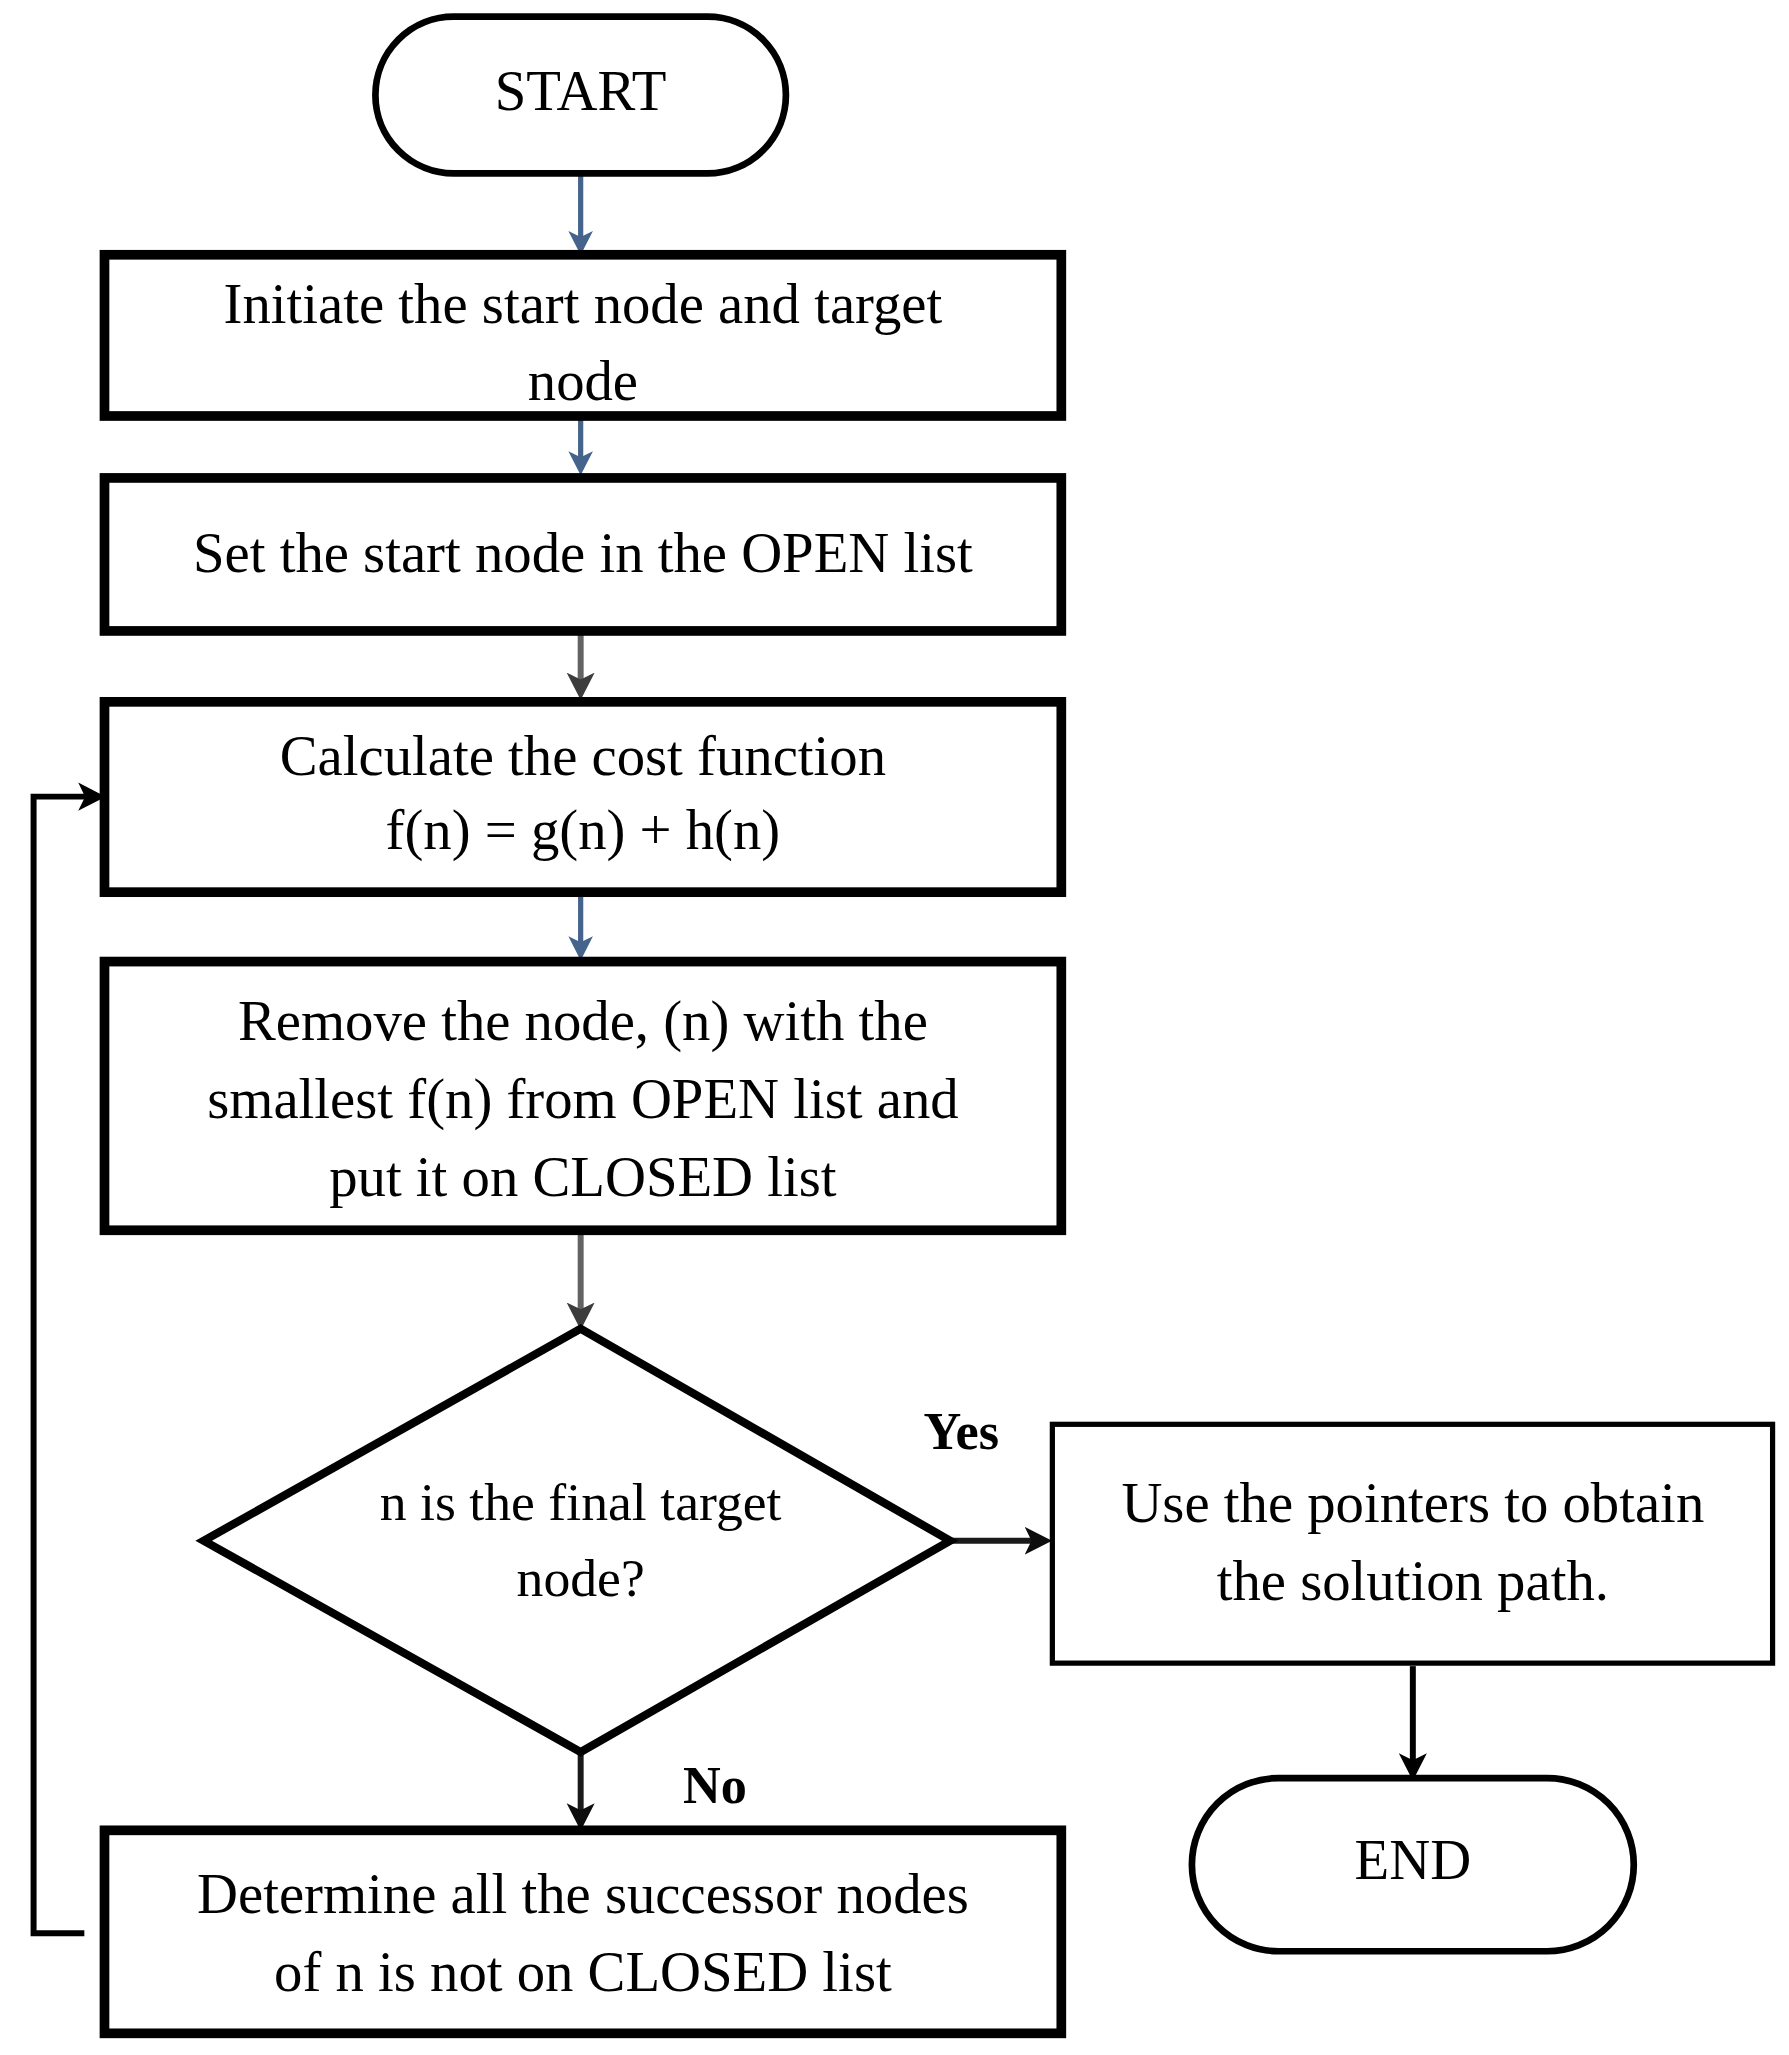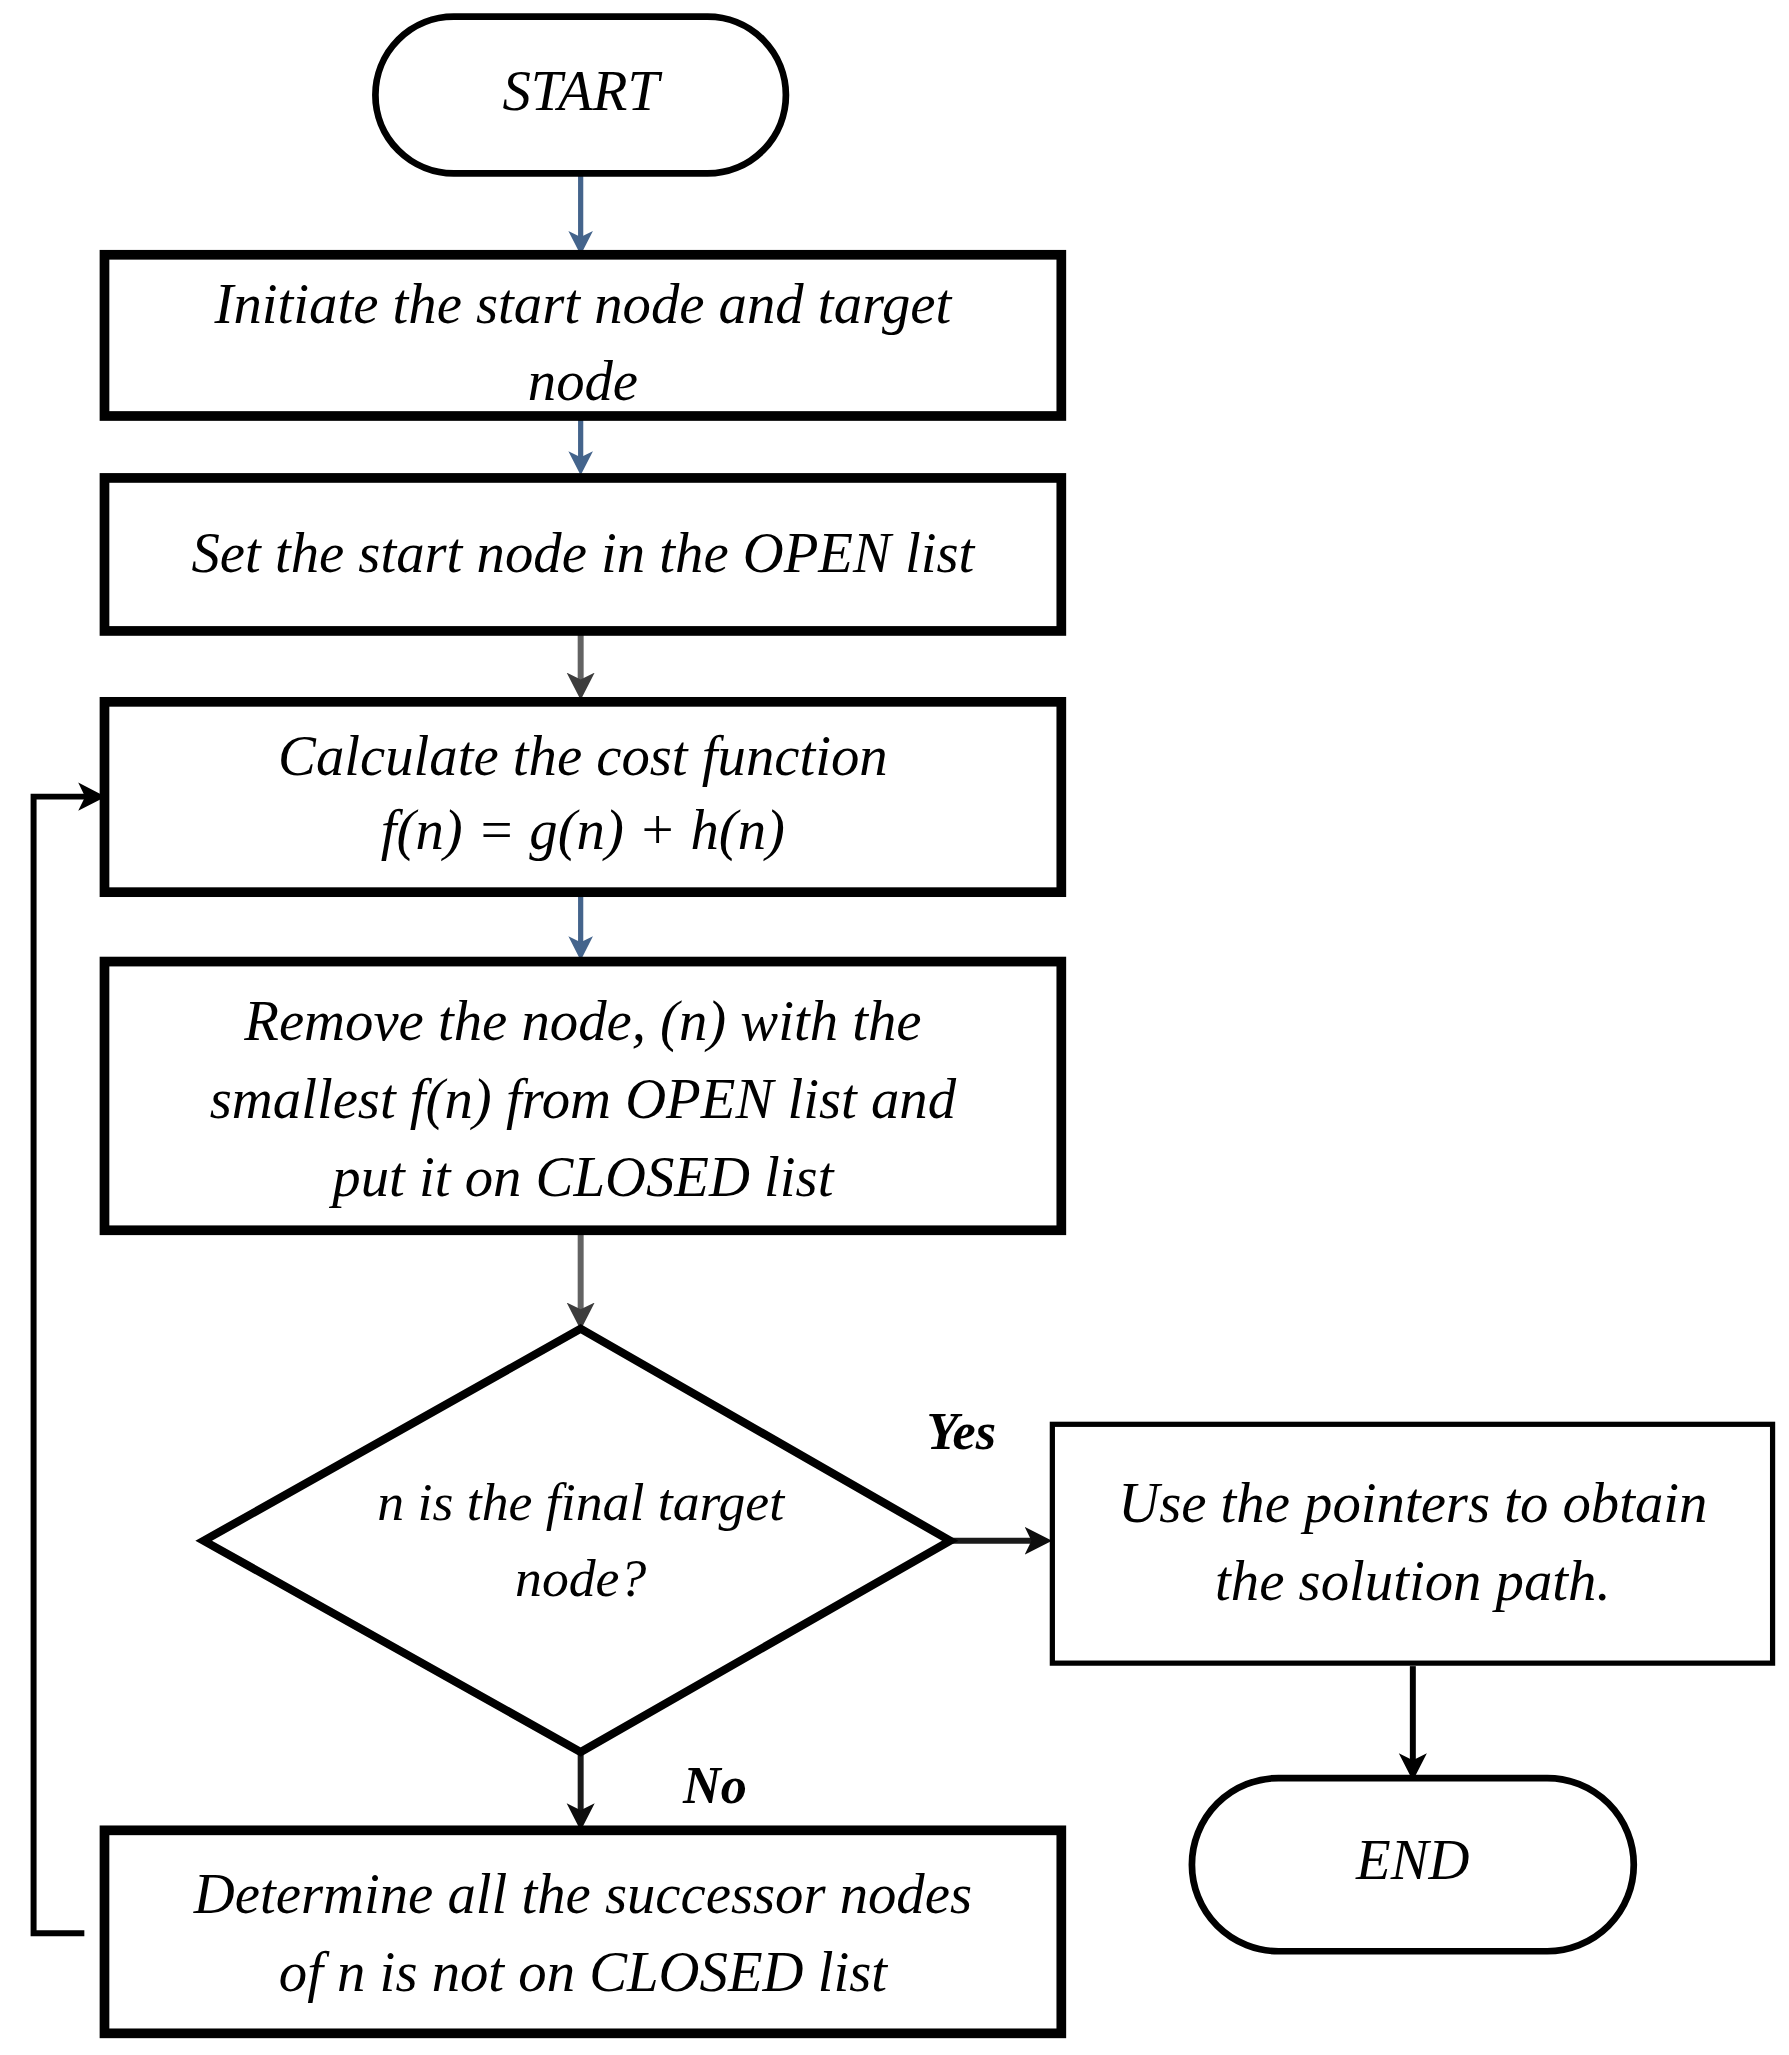--- a/index.html
+++ b/index.html
@@ -9,21 +9,20 @@
   }
   body {
     font-family: "Liberation Serif", "DejaVu Serif", serif;
   }
   #flowchart-root {
     position: relative;
     width: 1789px;
     height: 2056px;
     background: #ffffff;
     overflow: hidden;
-    font-style: italic;
   }
   svg.flow-svg {
     position: absolute;
     top: 0;
     left: 0;
     width: 1789px;
     height: 2056px;
     display: block;
   }
   .node-shape {

